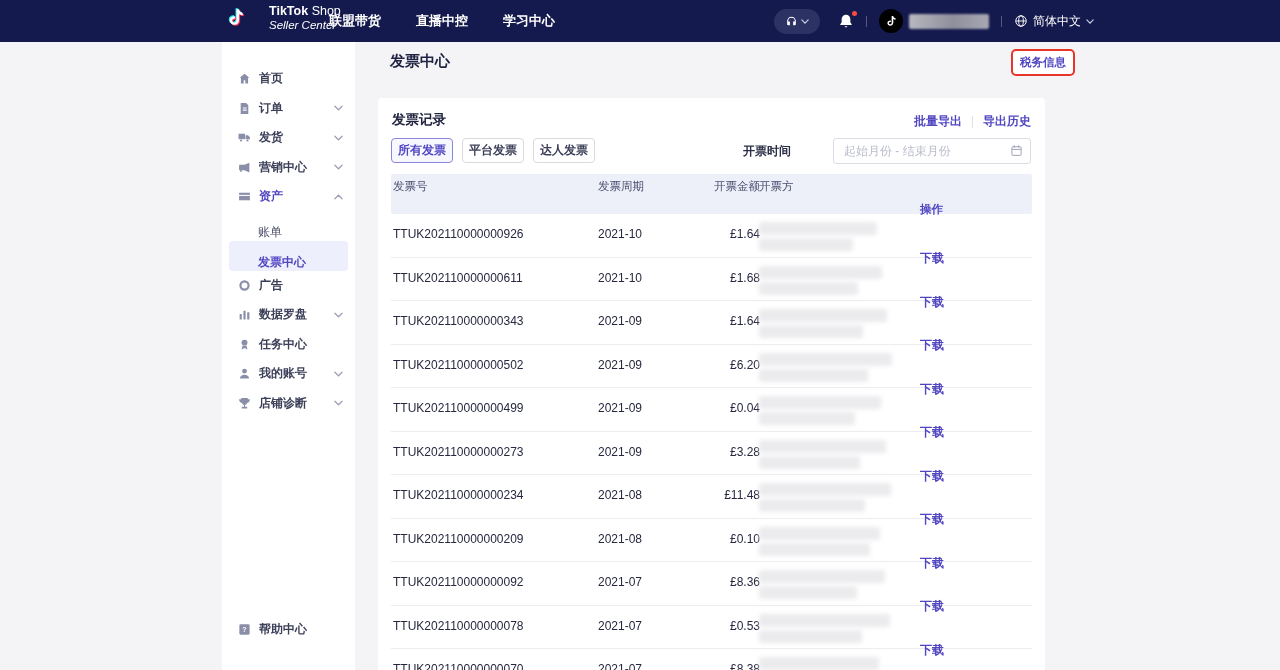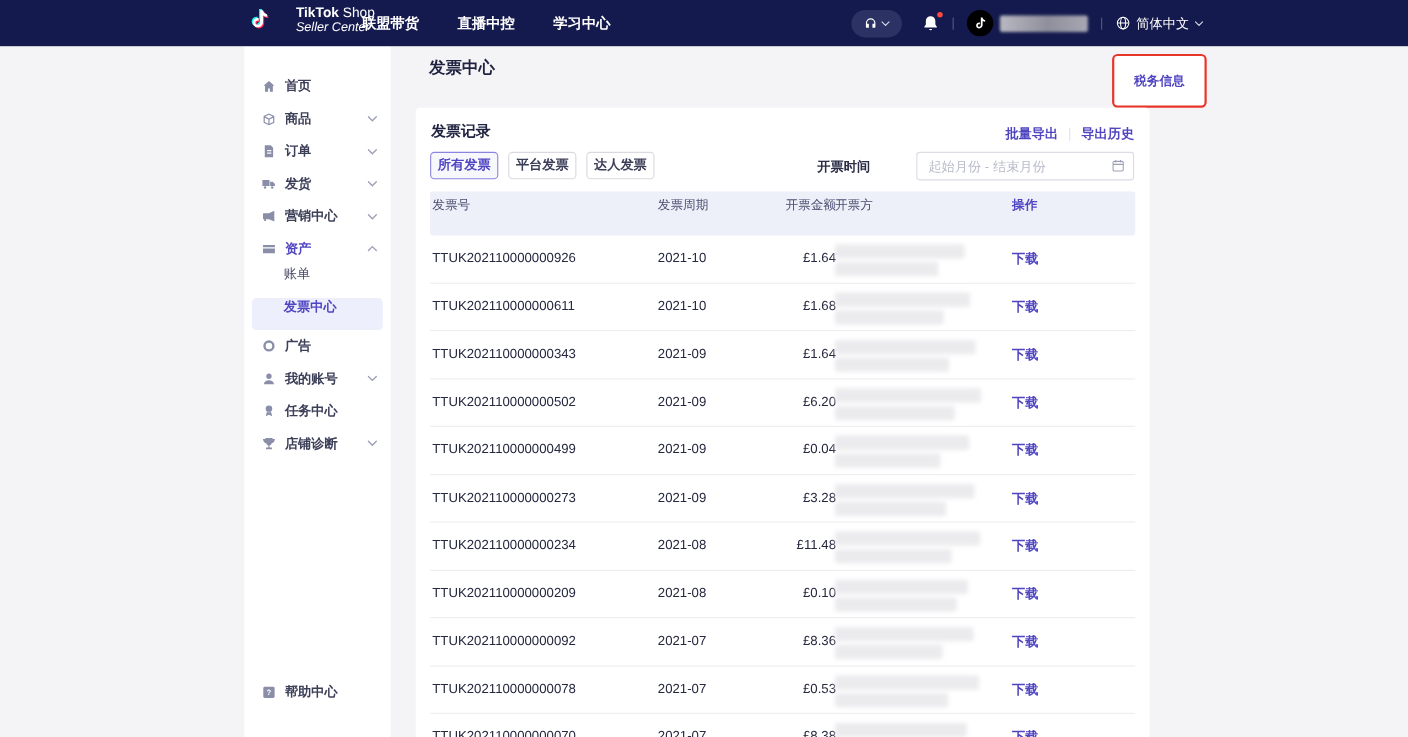--- a/index.html
+++ b/index.html
@@ -43,27 +43,27 @@
 
   
   .sidebar { position:absolute; left:222px; top:42px; width:133px; height:628px; background:#fff; }
   .side-list { padding-top:22px; }
   .side-item { display:flex; align-items:center; height:29.5px; padding:0 12px 0 16px; font-size:12px; font-weight:600; color:#3c3f58; cursor:pointer; }
   .side-item .icon { width:13px; height:13px; color:#8a8ea9; margin-right:8px; flex:0 0 auto; }
   .side-item .icon svg { width:13px; height:13px; fill:currentColor; }
   .side-item .chevron { margin-left:auto; color:#9da0b8; width:9px; height:6px; }
   .side-item .chevron svg { width:9px; height:6px; }
   .side-item.active { color:#5146c2; }
-  .side-subitem { display:flex; align-items:flex-start; height:29.5px; margin:0 7px; padding-left:29px; border-radius:4px; font-size:12px; color:#4a4d66; cursor:pointer; }
+  .side-subitem { display:flex; align-items:flex-end; height:29.5px; margin:0 7px; padding-left:29px; border-radius:4px; font-size:12px; color:#4a4d66; cursor:pointer; }
   .side-subitem.active { background:#edeffc; color:#5146c2; font-weight:700; }
   .help-item { position:absolute; left:0; bottom:26px; width:133px; }
 
   
   .page-title { position:absolute; left:390px; top:52px; font-size:15px; font-weight:700; color:#1f2240; }
-  .tax-annotation { position:absolute; left:1011px; top:49px; border:2px solid #e8352a; border-radius:5px; padding:12px; background:#fff; }
+  .tax-annotation { position:absolute; left:1011px; top:49px; border:2px solid #e8352a; border-radius:5px; padding:1px; background:#fff; }
   .tax-btn { display:block; border:none; background:#fff; color:#5146c2; font-family:inherit; font-size:11.5px; font-weight:600; padding:3px 6px; border-radius:3px; cursor:pointer; }
 
   
   .card { position:absolute; left:378px; top:98px; width:667px; height:572px; background:#fff; border-radius:4px 4px 0 0; overflow:hidden; }
   .card-title { position:absolute; left:14px; top:13px; font-size:13.5px; font-weight:700; color:#20233f; }
   .card-links { position:absolute; right:14px; top:15px; display:flex; align-items:center; gap:10px; }
   .card-link { font-size:12px; font-weight:700; color:#5146c2; cursor:pointer; }
   .vline { width:1px; height:12px; background:#e1e1e8; }
 
   .tabs { position:absolute; left:13px; top:40px; display:flex; gap:9px; }
@@ -80,21 +80,21 @@
 
   .thead { position:relative; margin:76px 13px 0; width:641px; height:40px; background:#eef0f9; border-radius:2px; }
   .th { position:absolute; top:5px; font-size:11.5px; color:#4b4e70; }
   .rows { position:relative; margin:0 13px; width:641px; }
   .trow { position:relative; height:43.5px; border-bottom:1px solid #ededf1; }
   .cell { position:absolute; top:13px; font-size:12px; color:#25283e; white-space:nowrap;text-align:right; }
   .c-invoice { left:2px; }
   .c-period  { left:207px; }
   .c-amount  { left:255px; width:114px; text-align:right; }
   .c-issuer  { left:368px; top:8px; }
-  .c-action  { left:529px; color:#5146c2; font-weight:700; cursor:pointer; text-decoration:none; }
+  .c-action  { left:529px; color:#5146c2; font-weight:700; cursor:pointer; text-decoration:none;margin-top:23px; }
   .th.c-amount { top:5px; } .th.c-issuer { top:5px; } .th.c-period { top:5px; } .th.c-action { top:5px; } .th.c-invoice { top:5px; }
   .blur-line { height:13px; border-radius:2px; background:#ebebee; filter:blur(2px); }
   .blur-line.l2 { margin-top:3px; }
 </style>
 </head>
 <body>
 
 <div class="topbar">
   <div class="logo">
     <span class="logo-note">
@@ -164,33 +164,20 @@
         <span class="icon">
           <svg viewBox="0 0 24 24">
             <path d="M12 3.2 3 10.8h2.4V21h5.1v-5.6h3V21h5.1V10.8H21z"></path>
           </svg>
         </span>
         <span class="label">首页</span>
       </div>
       <div class="side-item">
         <span class="icon">
           <svg viewBox="0 0 24 24">
-            <path d="M12 2 3 6.5v11L12 22l9-4.5v-11zM12 4.3l6.2 3.1L12 10.5 5.8 7.4zM5 9.3l6 3v7.2l-6-3zm14 0v7.2l-6 3v-7.2z"></path>
-          </svg>
-        </span>
-        <span class="label">商品</span>
-        <span class="chevron">
-          <svg viewBox="0 0 10 6" style="">
-            <path d="M1 1l4 4 4-4" fill="none" stroke="currentColor" stroke-width="1.4" stroke-linecap="round"></path>
-          </svg>
-        </span>
-      </div>
-      <div class="side-item">
-        <span class="icon">
-          <svg viewBox="0 0 24 24">
             <path fill-rule="evenodd" d="M5 2h10l4 4v16H5zm4 8h7v2H9zm0 4h7v2H9z"></path>
           </svg>
         </span>
         <span class="label">订单</span>
         <span class="chevron">
           <svg viewBox="0 0 10 6" style="">
             <path d="M1 1l4 4 4-4" fill="none" stroke="currentColor" stroke-width="1.4" stroke-linecap="round"></path>
           </svg>
         </span>
       </div>
@@ -247,39 +234,52 @@
         <span class="icon">
           <svg viewBox="0 0 24 24">
             <path d="M12 2.5A9.5 9.5 0 1 0 21.5 12 9.5 9.5 0 0 0 12 2.5zm0 4A5.5 5.5 0 1 1 6.5 12 5.5 5.5 0 0 1 12 6.5z"></path>
           </svg>
         </span>
         <span class="label">广告</span>
       </div>
       <div class="side-item">
         <span class="icon">
           <svg viewBox="0 0 24 24">
+            <path d="M3 11h4v10H3zM10 5h4v16h-4zM17 8h4v13h-4z"></path>
+          </svg>
+        </span>
+        <span class="label">数据罗盘</span>
+        <span class="chevron">
+          <svg viewBox="0 0 10 6" style="">
+            <path d="M1 1l4 4 4-4" fill="none" stroke="currentColor" stroke-width="1.4" stroke-linecap="round"></path>
+          </svg>
+        </span>
+      </div>
+      <div class="side-item">
+        <span class="icon">
+          <svg viewBox="0 0 24 24">
+            <circle cx="12" cy="8.5" r="5.5"></circle>
+            <path d="M8.6 13.5 6.5 21l5.5-2.6L17.5 21l-2.1-7.5a7 7 0 0 1-6.8 0z"></path>
+          </svg>
+        </span>
+        <span class="label">任务中心</span>
+      </div>
+      <div class="side-item">
+        <span class="icon">
+          <svg viewBox="0 0 24 24">
             <circle cx="12" cy="7.5" r="4.5"></circle>
             <path d="M3.5 21c.4-4.3 4-6.8 8.5-6.8s8.1 2.5 8.5 6.8z"></path>
           </svg>
         </span>
         <span class="label">我的账号</span>
         <span class="chevron">
           <svg viewBox="0 0 10 6" style="">
             <path d="M1 1l4 4 4-4" fill="none" stroke="currentColor" stroke-width="1.4" stroke-linecap="round"></path>
           </svg>
         </span>
-      </div>
-      <div class="side-item">
-        <span class="icon">
-          <svg viewBox="0 0 24 24">
-            <circle cx="12" cy="8.5" r="5.5"></circle>
-            <path d="M8.6 13.5 6.5 21l5.5-2.6L17.5 21l-2.1-7.5a7 7 0 0 1-6.8 0z"></path>
-          </svg>
-        </span>
-        <span class="label">任务中心</span>
       </div>
       <div class="side-item">
         <span class="icon">
           <svg viewBox="0 0 24 24">
             <path d="M6 2h12v2h4c-.3 4-2 6.3-5.3 6.9A6 6 0 0 1 13 14.8V18h4v3H7v-3h4v-3.2a6 6 0 0 1-3.7-3.9C4 10.3 2.3 8 2 4h4z"></path>
           </svg>
         </span>
         <span class="label">店铺诊断</span>
         <span class="chevron">
           <svg viewBox="0 0 10 6" style="">

